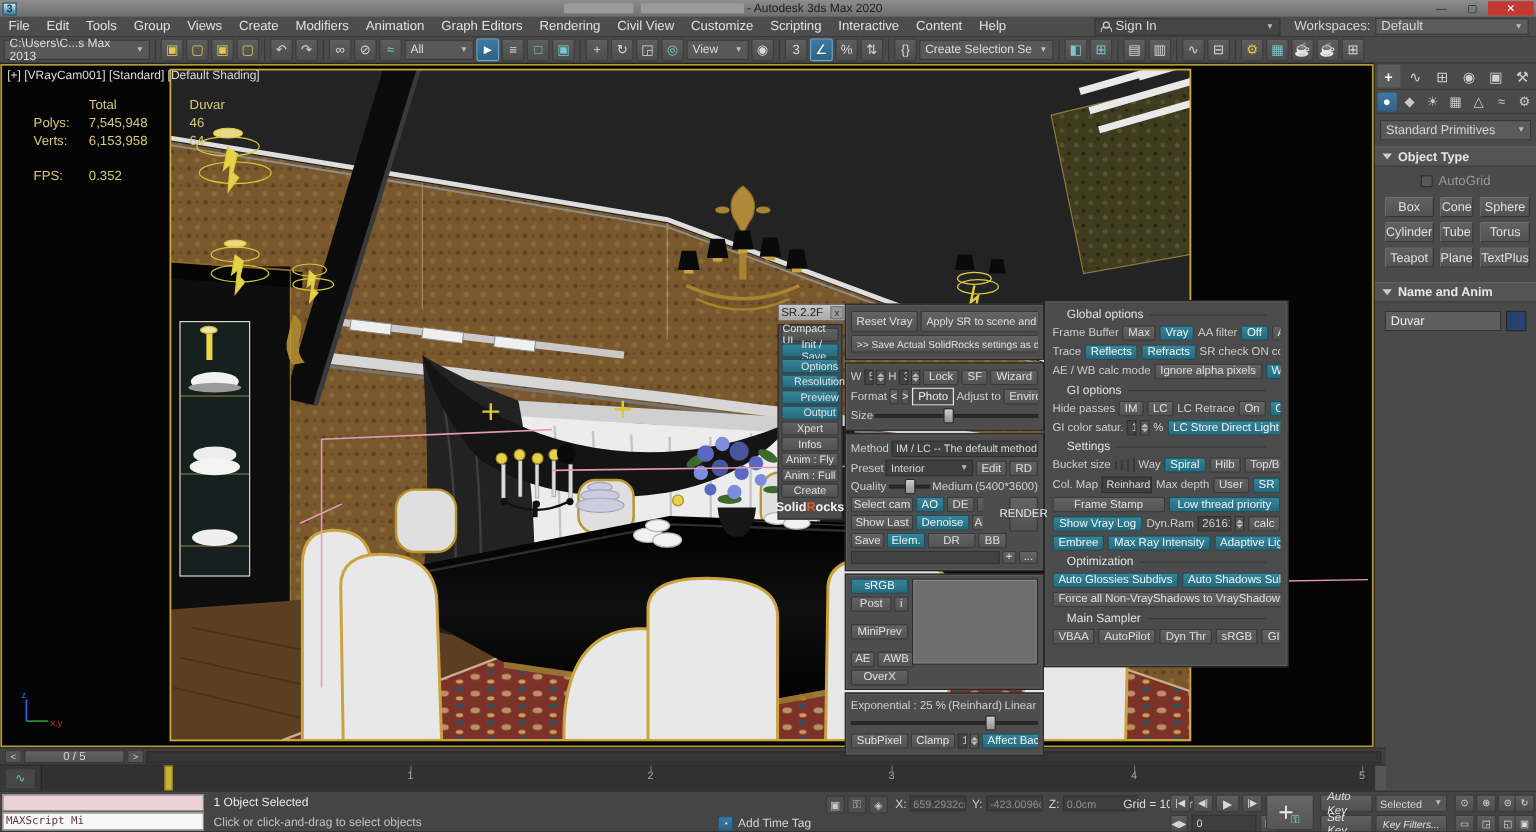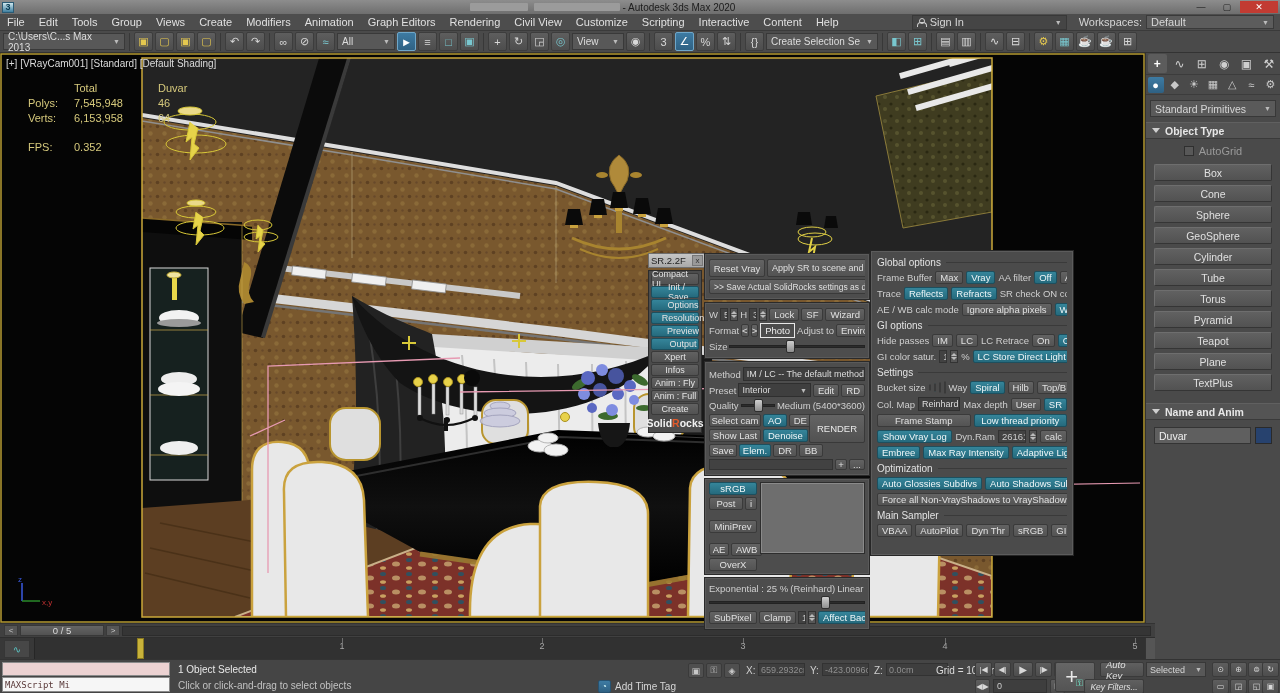--- a/index.html
+++ b/index.html
@@ -50,60 +50,60 @@
   .cp-tab.sel { background:#5c5c5c; color:#fff; font-weight:bold; }
   .cp-subs { display:flex; align-items:center; justify-content:space-around; height:20px; border-bottom:1px solid #3c3c3c; }
   .cp-sub { width:16px; height:16px; display:flex; align-items:center; justify-content:center; color:#c8c8c8; font-size:11px; border-radius:2px; }
   .cp-sub.sel { background:linear-gradient(#3d7ba3,#2f6183); color:#fff; }
   .cp-combo { margin:5px 4px; height:17px; background:#5a5a5a; border:1px solid #383838; display:flex; align-items:center; justify-content:space-between; padding:0 4px; font-size:10.5px; }
   .rollout { margin-top:4px; }
   .roll-head { height:17px; background:#545454; border-top:1px solid #606060; border-bottom:1px solid #3a3a3a; display:flex; align-items:center; gap:5px; padding:0 6px; font-weight:bold; color:#e6e6e6; font-size:10.5px; }
   .tri { width:0; height:0; border-left:4px solid transparent; border-right:4px solid transparent; border-top:5px solid #cfcfcf; }
   .autogrid { display:flex; align-items:center; gap:5px; justify-content:center; margin:6px 0 2px; color:#9a9a9a; }
   .chk { width:10px; height:10px; border:1px solid #2f2f2f; background:#585858; }
-  .ot-grid { display:grid; grid-template-columns:1fr; gap:4px 5px; padding:5px 8px 8px; }
+  .ot-grid { display:grid; grid-template-columns:1fr 1fr 1fr 1fr; gap:4px 5px; padding:5px 8px 8px; }
   .ot-btn { height:17px; background:linear-gradient(#616161,#525252); border:1px solid; border-color:#6e6e6e #353535 #353535 #6e6e6e; border-radius:2px; display:flex; align-items:center; justify-content:center; font-size:10.5px; color:#e0e0e0; }
   .name-row { display:flex; gap:4px; padding:7px 8px; }
   .name-field { flex:1; height:17px; background:#5f5f5f; border:1px solid #343434; color:#f0f0f0; display:flex; align-items:center; padding:0 4px; font-size:10.5px; }
   .color-swatch { width:17px; height:17px; border:1px solid #2a2a2a; }
 
   
   .fbtn { height:13px; padding:0 4px; background:linear-gradient(#636363,#535353); border:1px solid #3a3a3a; border-radius:2px; color:#e0e0e0; font-size:9.5px; display:inline-flex; align-items:center; justify-content:center; white-space:nowrap; }
   .fbtn.t { background:linear-gradient(#35859a,#256a7d); border-color:#1d4f5e; color:#eef6f8; }
   .glbl { color:#cfcfcf; font-size:9.5px; white-space:nowrap; }
   .ffield { background:#424242; border:1px solid #333; color:#ccc; height:13px; font-size:9.5px; display:inline-flex; align-items:center; padding:0 3px; white-space:nowrap; overflow:hidden; }
   .spin { width:9px; height:13px; display:inline-flex; flex-direction:column; align-items:center; justify-content:center; gap:1px; background:#565656; border:1px solid #333; }
   .spin i { display:block; width:0; height:0; border-left:3px solid transparent; border-right:3px solid transparent; }
   .spin .up { border-bottom:3px solid #bbb; }
   .spin .dn { border-top:3px solid #bbb; }
   .slider { position:relative; flex:1; height:13px; }
   .slider .track { position:absolute; left:0; right:0; top:5px; height:3px; background:#2c2c2c; border:1px solid #232323; }
   .slider .handle { position:absolute; top:0; width:9px; height:13px; background:linear-gradient(#cfcfcf,#8f8f8f); border:1px solid #2e2e2e; border-radius:2px; }
   .ml { margin-left:auto; }
   .grow { display:flex; align-items:center; gap:3px; margin:3px 0; overflow:hidden; }
-  .ghead { display:flex; align-items:center; gap:5px; color:#e2e2e2; font-size:10px; margin:4px 0 2px; }
+  .ghead { display:flex; align-items:center; gap:5px; color:#e2e2e2; font-size:10px; margin:4px 12px 2px; }
   .ghead::after { content:""; flex:1; border-top:1px solid #3a3a3a; }
   .flex1 { flex:1; }
 
   
   #srwin { position:absolute; left:648px; top:253px; width:222px; height:330px; z-index:6; }
   #srtitle { position:absolute; left:0; top:0; width:58px; height:15px; background:linear-gradient(#c6c6c6,#a9a9a9); border:1px solid #6f6f6f; color:#1e1e1e; font-size:9.5px; display:flex; align-items:center; justify-content:space-between; padding:0 2px; }
   #srclose { width:11px; height:11px; background:#999; border:1px solid #777; color:#333; font-size:8px; display:flex; align-items:center; justify-content:center; }
   #srnav { position:absolute; left:0; top:17px; width:54px; display:flex; flex-direction:column; gap:1px; background:#4c4c4c; border:1px solid #2c2c2c; padding:2px; }
   .srnav-btn { height:12px; font-size:9px; display:flex; align-items:center; justify-content:center; color:#e3e3e3; background:linear-gradient(#616161,#525252); border:1px solid #3a3a3a; border-radius:2px; }
   .srnav-btn.t { background:linear-gradient(#35859a,#256a7d); border-color:#1d4f5e;padding-left:16px; }
   #srlogo { height:14px; display:flex; align-items:center; justify-content:center; font-weight:bold; font-size:10.5px; color:#f2f2f2; }
   #srlogo .red { color:#e05a2b; }
   #srcontent { position:absolute; left:56px; top:0; width:166px; display:flex; flex-direction:column; gap:2px; }
   .srbox { background:#4d4d4d; border:1px solid #2a2a2a; box-shadow:inset 0 0 0 1px #5a5a5a; padding:3px 4px; }
   .srrow { display:flex; align-items:center; gap:2px; margin:2px 0; overflow:hidden; }
   .photo-box { border:1px solid #e8e8e8; background:#4d4d4d; color:#eee; font-size:9.5px; height:15px; padding:0 4px; display:inline-flex; align-items:center; }
   .combo { flex:1; height:14px; background:#3f3f3f; border:1px solid #2f2f2f; display:flex; align-items:center; justify-content:space-between; padding:0 3px; font-size:9px; color:#ddd; overflow:hidden; white-space:nowrap; }
   .render-wrap { position:relative; padding-right:46px; }
-  .render-btn { position:absolute; right:0; top:0; width:56px; height:29px; background:linear-gradient(#646464,#515151); border:1px solid #393939; border-radius:2px; color:#e8e8e8; font-size:9.5px; display:flex; align-items:center; justify-content:center; }
+  .render-btn { position:absolute; right:0; top:0; width:24px; height:29px; background:linear-gradient(#646464,#515151); border:1px solid #393939; border-radius:2px; color:#e8e8e8; font-size:9.5px; display:flex; align-items:center; justify-content:center; }
   .prev-wrap { display:flex; gap:3px; }
   .prev-col { width:48px; display:flex; flex-direction:column; gap:2px; }
   .prev-img { flex:1; height:72px; background:#6e6e6e; border:1px solid #2d2d2d; box-shadow:inset 0 0 0 1px #8a8a8a; }
 
   
   #globalwin { position:absolute; left:870px; top:250px; width:204px; height:306px; background:#4b4b4b; border:1px solid #262626; box-shadow:inset 0 0 0 1px #5c5c5c; padding:2px 6px; z-index:5; }
   .dot { border-radius:2px; background:#6a6a6a; border:1px solid #3a3a3a; }
   .dot.t { background:#3f93a8; }
 
   
@@ -671,21 +671,21 @@
         <div class="srrow">
           <span class="fbtn" style="width:52px">Show Last</span>
           <span class="fbtn t" style="width:50px">Denoise</span>
           <span class="fbtn ml" style="width:24px">ADV</span>
 
         </div>
       </div>
       <div class="srrow">
         <span class="fbtn" style="width:28px">Save</span>
         <span class="fbtn t" style="width:32px">Elem.</span>
-        <span class="fbtn" style="width:24px">DR</span>
+        <span class="fbtn" style="width:40px">DR</span>
         <span class="fbtn" style="width:24px">BB</span>
       </div>
       <div class="srrow">
         <span class="ffield flex1" style="height:11px"></span>
         <span class="fbtn" style="width:12px;padding:0;height:11px">+</span>
         <span class="fbtn" style="width:16px;padding:0;height:11px">...</span>
       </div>
     </div>
     <div class="srbox">
       <div class="prev-wrap">
@@ -904,21 +904,21 @@
       <span>+</span>
       <small>⚿</small>
     </div>
 
   <div class="kb" style="left:1100px;top:2px;width:44px">Auto Key</div>
   <div class="kb" style="left:1100px;top:19px;width:44px">Set Key</div>
   <div id="seldd">
     <span>Selected</span>
     <span class="caret">▼</span>
   </div>
-  <div class="kb" style="left:1084px;top:19px;width:60px;font-size:8.5px">Key Filters...</div>
+  <div class="kb" style="left:1146px;top:19px;width:60px;font-size:8.5px">Key Filters...</div>
 
   <div class="pb" style="left:1212px;top:2px">⊙</div>
   <div class="pb" style="left:1230px;top:2px">⊕</div>
   <div class="pb" style="left:1248px;top:2px">⊜</div>
   <div class="pb" style="left:1262px;top:2px;left:1262px">↻</div>
   <div class="pb" style="left:1212px;top:19px">▭</div>
   <div class="pb" style="left:1230px;top:19px">◲</div>
   <div class="pb" style="left:1248px;top:19px">◱</div>
   <div class="pb" style="left:1262px;top:19px">▣</div>
 </div>

